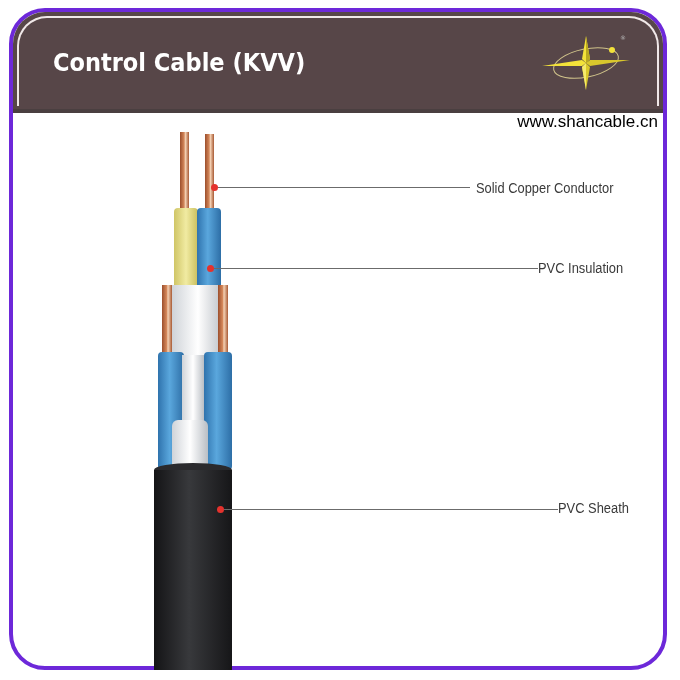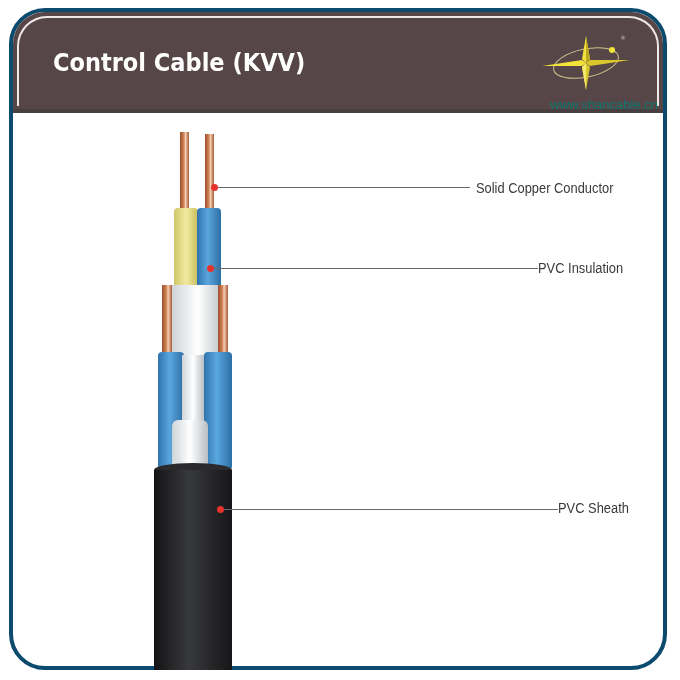--- a/index.html
+++ b/index.html
@@ -1,38 +1,38 @@
 <!DOCTYPE html>
 <html><head>
 <meta charset="utf-8">
 <style>
   html, body { margin:0; padding:0; background:#ffffff; }
   body { width:680px; height:680px; position:relative; overflow:hidden; font-family:"Liberation Sans", sans-serif; }
   .frame {
     position:absolute; left:9px; top:8px; width:658px; height:662px;
-    border:4px solid #0c4a6e; border-radius:36px 36px 36px 36px;
+    border:4px solid #6d28d9; border-radius:36px 36px 36px 36px;
     box-sizing:border-box; background:#fff; overflow:hidden;
   }
   .header {
     position:absolute; left:0; top:0; width:100%; height:97px;
     background:#574648; border-bottom:3px solid #fff;
   }
   .header-inner {
     position:absolute; left:4px; top:4px; right:4px; bottom:3px;
     border:2px solid #f0e8e8; border-bottom:none; border-radius:30px 30px 0 0;
   }
   .header-rule { position:absolute; left:0; top:97px; width:100%; height:4px; background:#4a3f40; }
   .title {
     position:absolute; left:40px; top:36px; color:#ffffff;
     font-family:"DejaVu Sans", sans-serif; font-weight:bold; font-size:25px;
     letter-spacing:0px; transform:scaleX(0.9); transform-origin:left center;
   }
   .logo { position:absolute; right:25px; top:18px; width:100px; height:62px; }
   .website {
-    position:absolute; right:22px; top:97px; font-size:13px; color:#0f766e;
+    position:absolute; right:22px; top:112px; font-size:17px; color:#000000;
   }
   .callout-line { position:absolute; height:1px; background:#6b6b6b; }
   .dot { position:absolute; width:7px; height:7px; border-radius:50%; background:#e5322d; }
   .label { position:absolute; font-size:14px; color:#3a3a3a; transform:scaleX(0.92); transform-origin:left center; white-space:nowrap; }
   .cable { position:absolute; left:0; top:0; }
 </style>
 </head>
 <body>
 
 <div class="frame">

